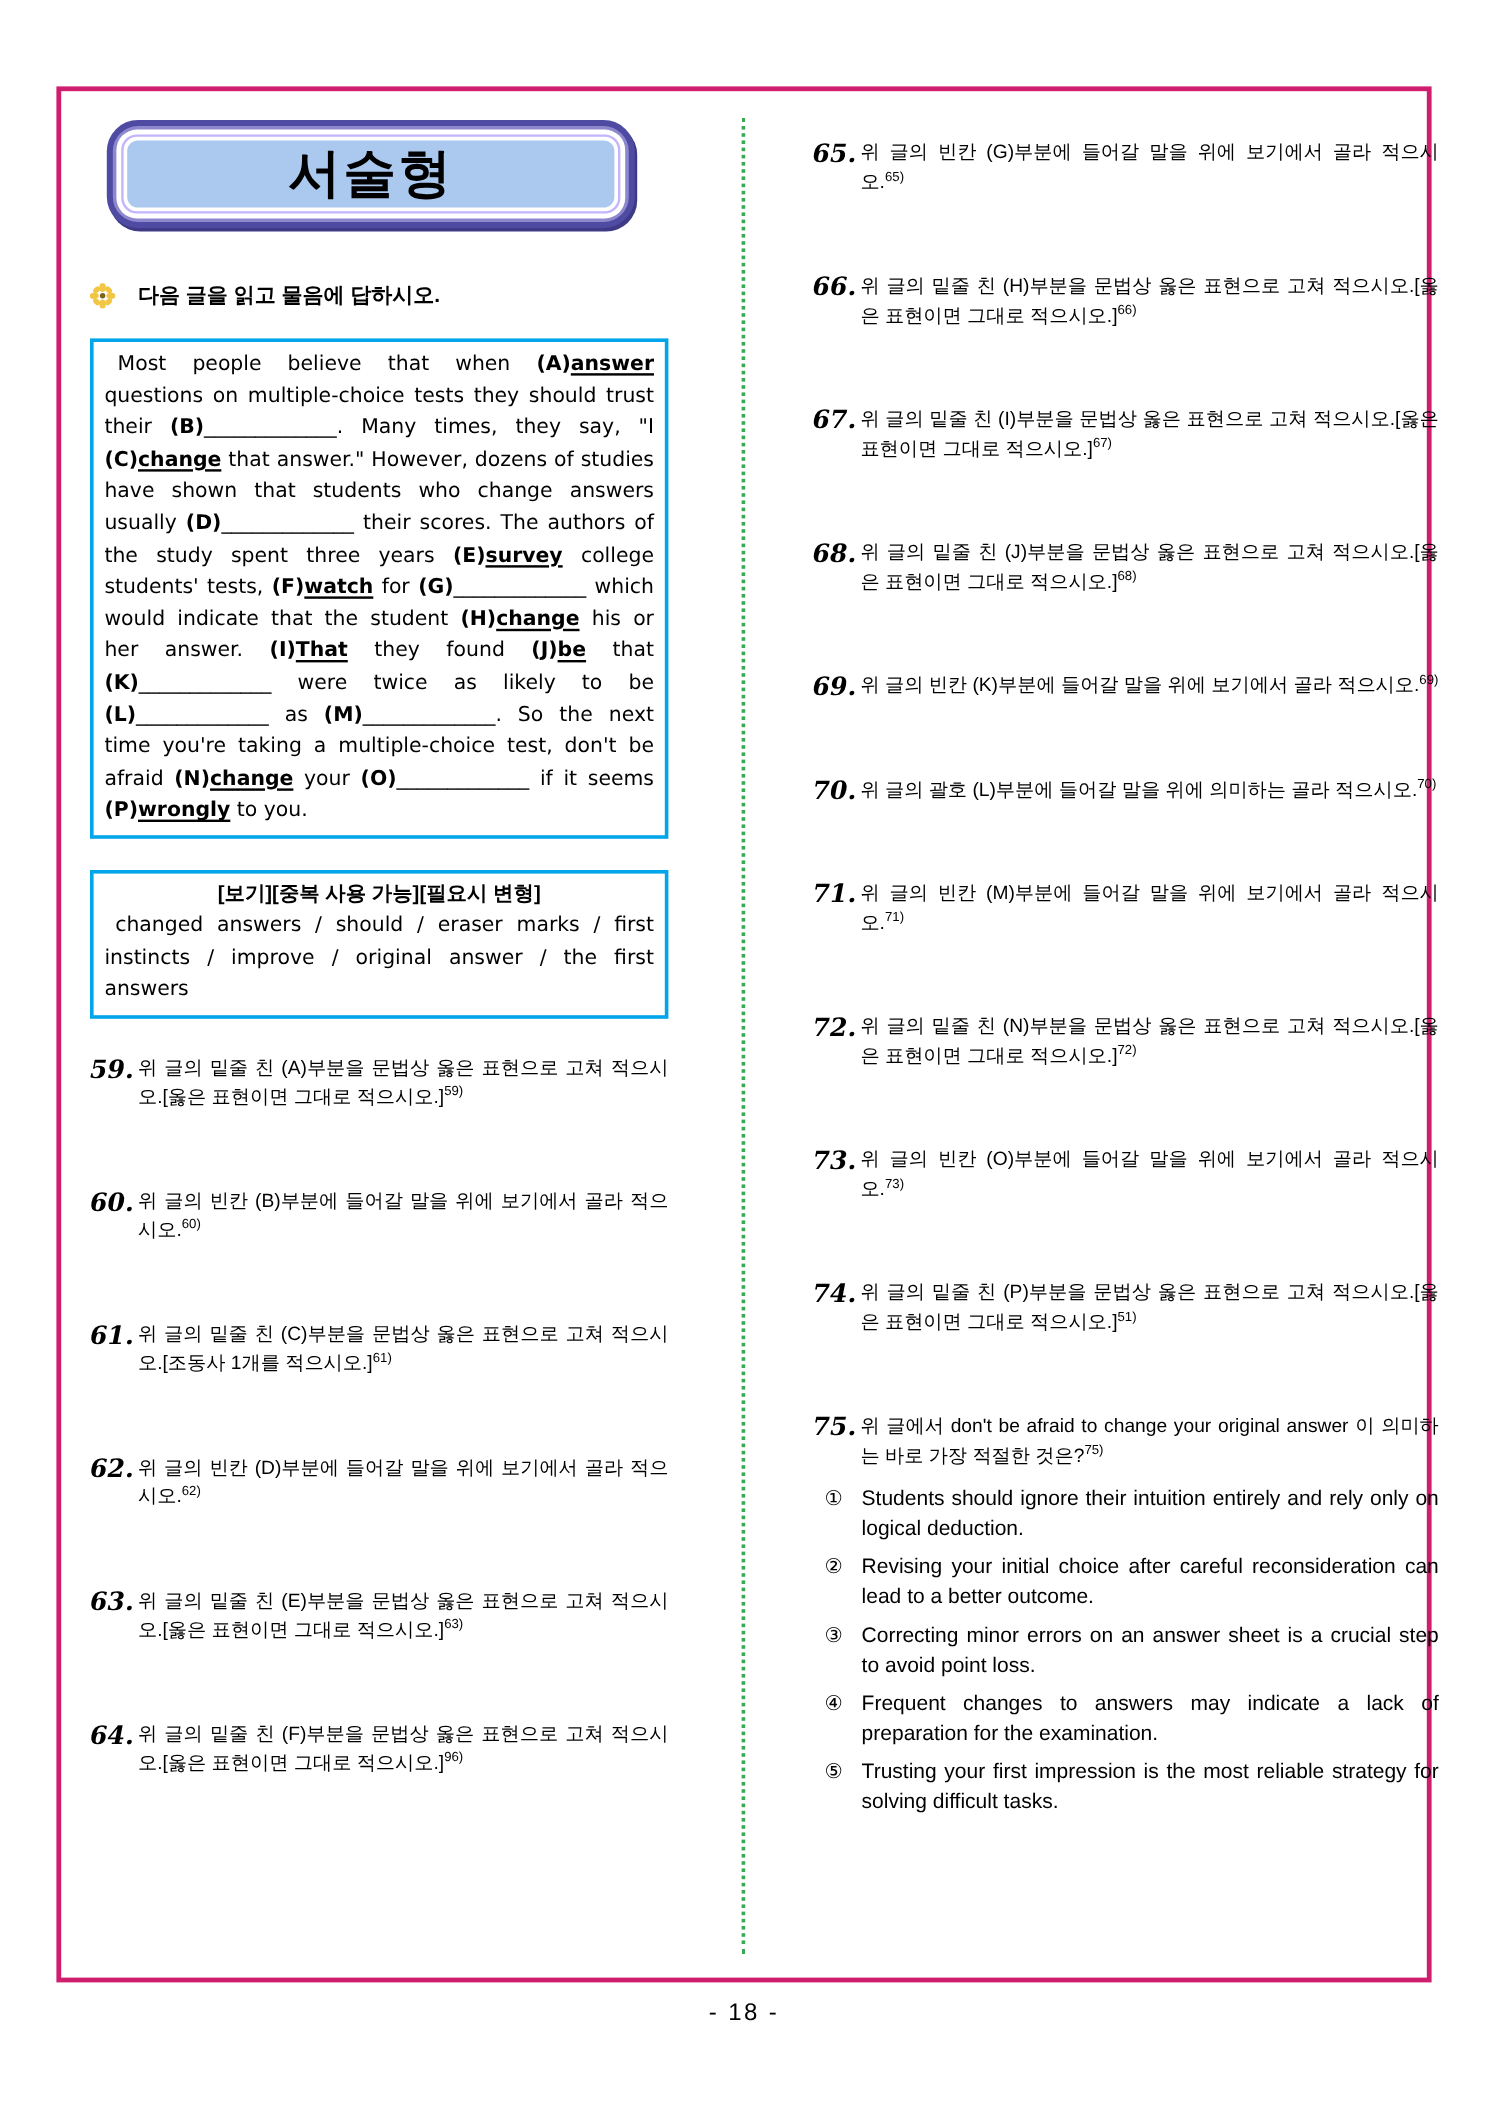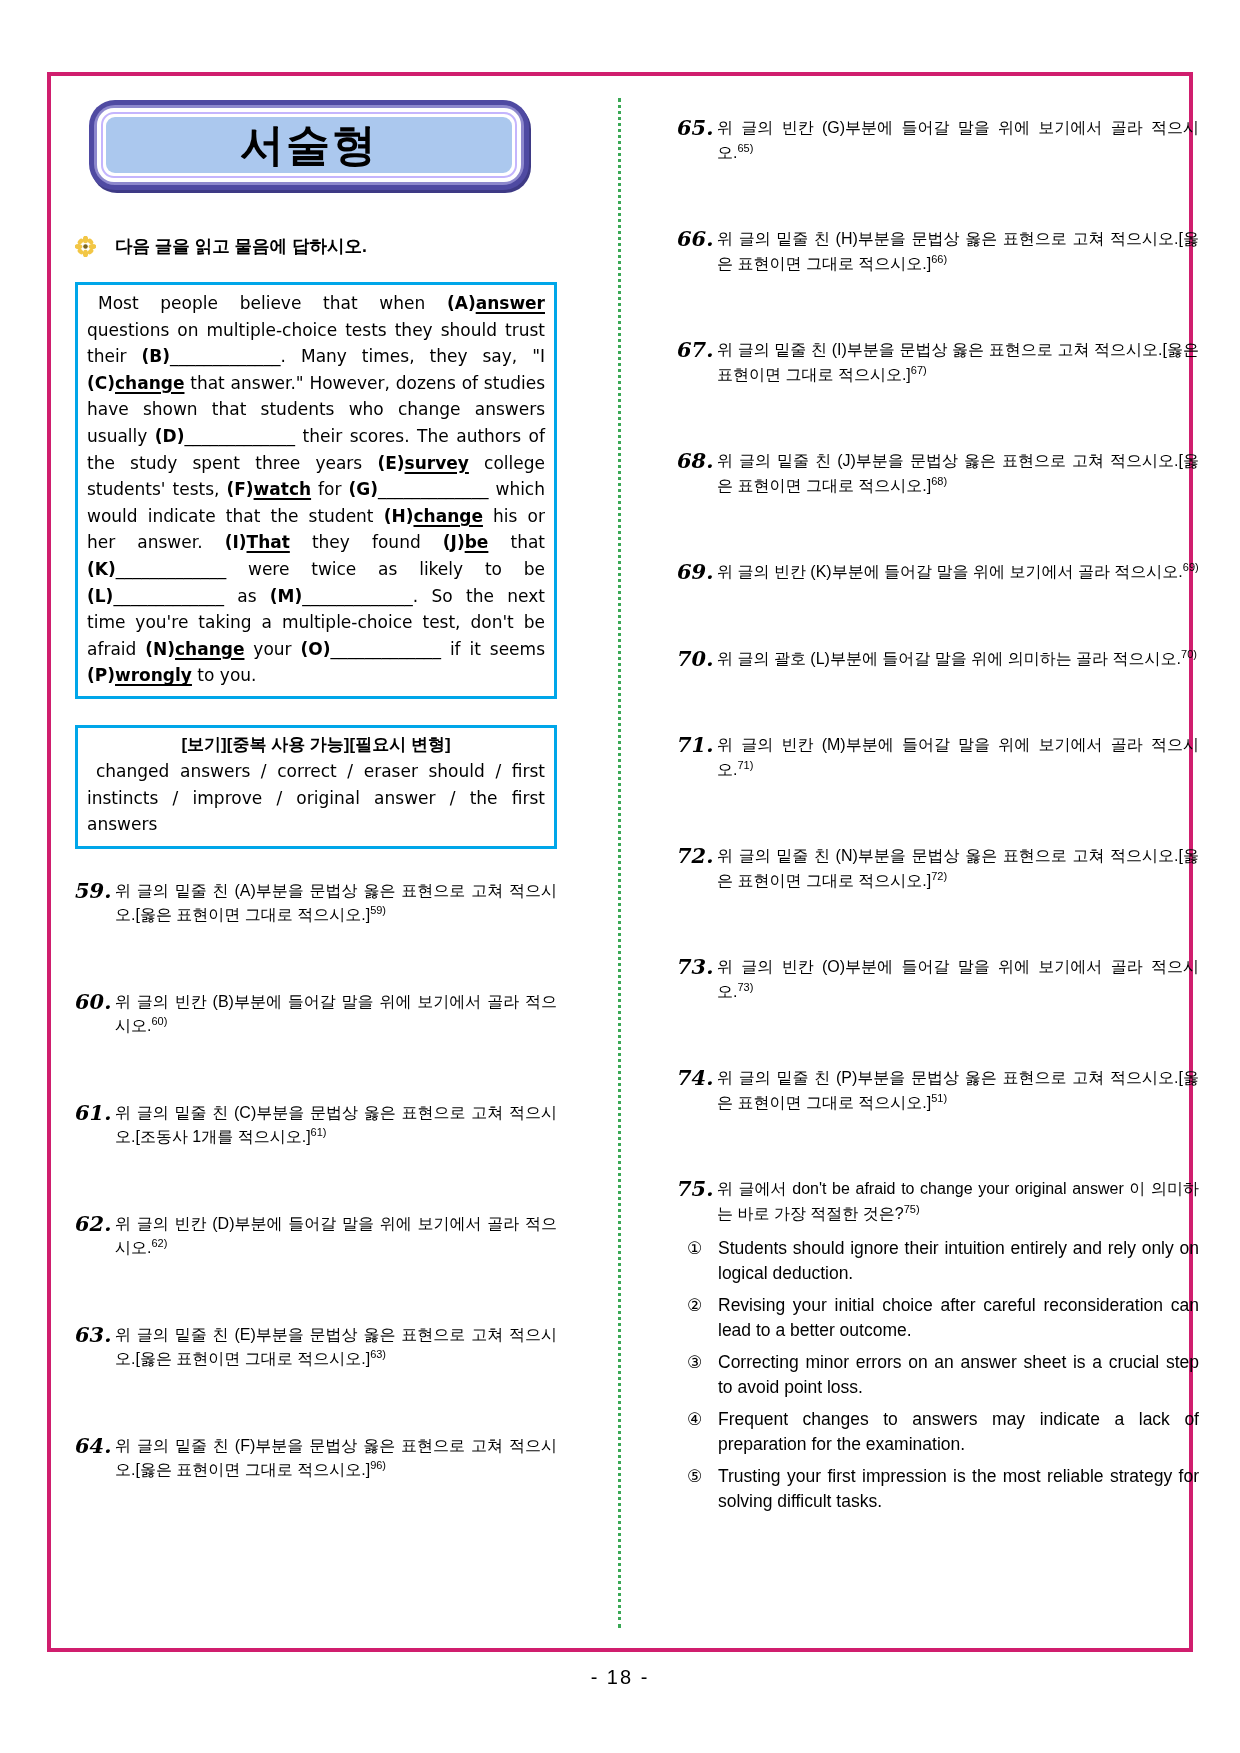--- a/index.html
+++ b/index.html
@@ -91,21 +91,21 @@
       </span>
       <span>다음 글을 읽고 물음에 답하시오.</span>
     </div>
 
     <div class="cyan-box passage-box">
       <p class="passage" id="passage-text"><span>Most people believe that when </span><span class="seg-bold">(A)</span><span class="seg-bold seg-underline">answer</span><span> questions on multiple-choice tests they should trust their </span><span class="seg-bold">(B)</span><span>_____________. Many times, they say, "I </span><span class="seg-bold">(C)</span><span class="seg-bold seg-underline">change</span><span> that answer." However, dozens of studies have shown that students who change answers usually </span><span class="seg-bold">(D)</span><span>_____________ their scores. The authors of the study spent three years </span><span class="seg-bold">(E)</span><span class="seg-bold seg-underline">survey</span><span> college students' tests, </span><span class="seg-bold">(F)</span><span class="seg-bold seg-underline">watch</span><span> for </span><span class="seg-bold">(G)</span><span>_____________ which would indicate that the student </span><span class="seg-bold">(H)</span><span class="seg-bold seg-underline">change</span><span> his or her answer. </span><span class="seg-bold">(I)</span><span class="seg-bold seg-underline">That</span><span> they found </span><span class="seg-bold">(J)</span><span class="seg-bold seg-underline">be</span><span> that </span><span class="seg-bold">(K)</span><span>_____________ were twice as likely to be </span><span class="seg-bold">(L)</span><span>_____________ as </span><span class="seg-bold">(M)</span><span>_____________. So the next time you're taking a multiple-choice test, don't be afraid </span><span class="seg-bold">(N)</span><span class="seg-bold seg-underline">change</span><span> your </span><span class="seg-bold">(O)</span><span>_____________ if it seems </span><span class="seg-bold">(P)</span><span class="seg-bold seg-underline">wrongly</span><span> to you.</span></p>
     </div>
 
     <div class="cyan-box bogi-box">
       <div class="bogi-head">[보기][중복 사용 가능][필요시 변형]</div>
-      <div class="bogi-body">changed answers / correct / eraser should / first instincts / improve / original answer / the first answers</div>
+      <div class="bogi-body">changed answers / should / eraser marks / first instincts / improve / original answer / the first answers</div>
     </div>
 
     <div class="qlist" id="left-questions">
         <div class="question">
           <span class="qnum">59.</span>
           <div class="qbody"><span>위 글의 밑줄 친 (A)부분을 문법상 옳은 표현으로 고쳐 적으시오.[옳은 표현이면 그대로 적으시오.]</span><sup class="qsup">59)</sup></div>
         </div>
         <div class="question">
           <span class="qnum">60.</span>
           <div class="qbody"><span>위 글의 빈칸 (B)부분에 들어갈 말을 위에 보기에서 골라 적으시오.</span><sup class="qsup">60)</sup></div>

